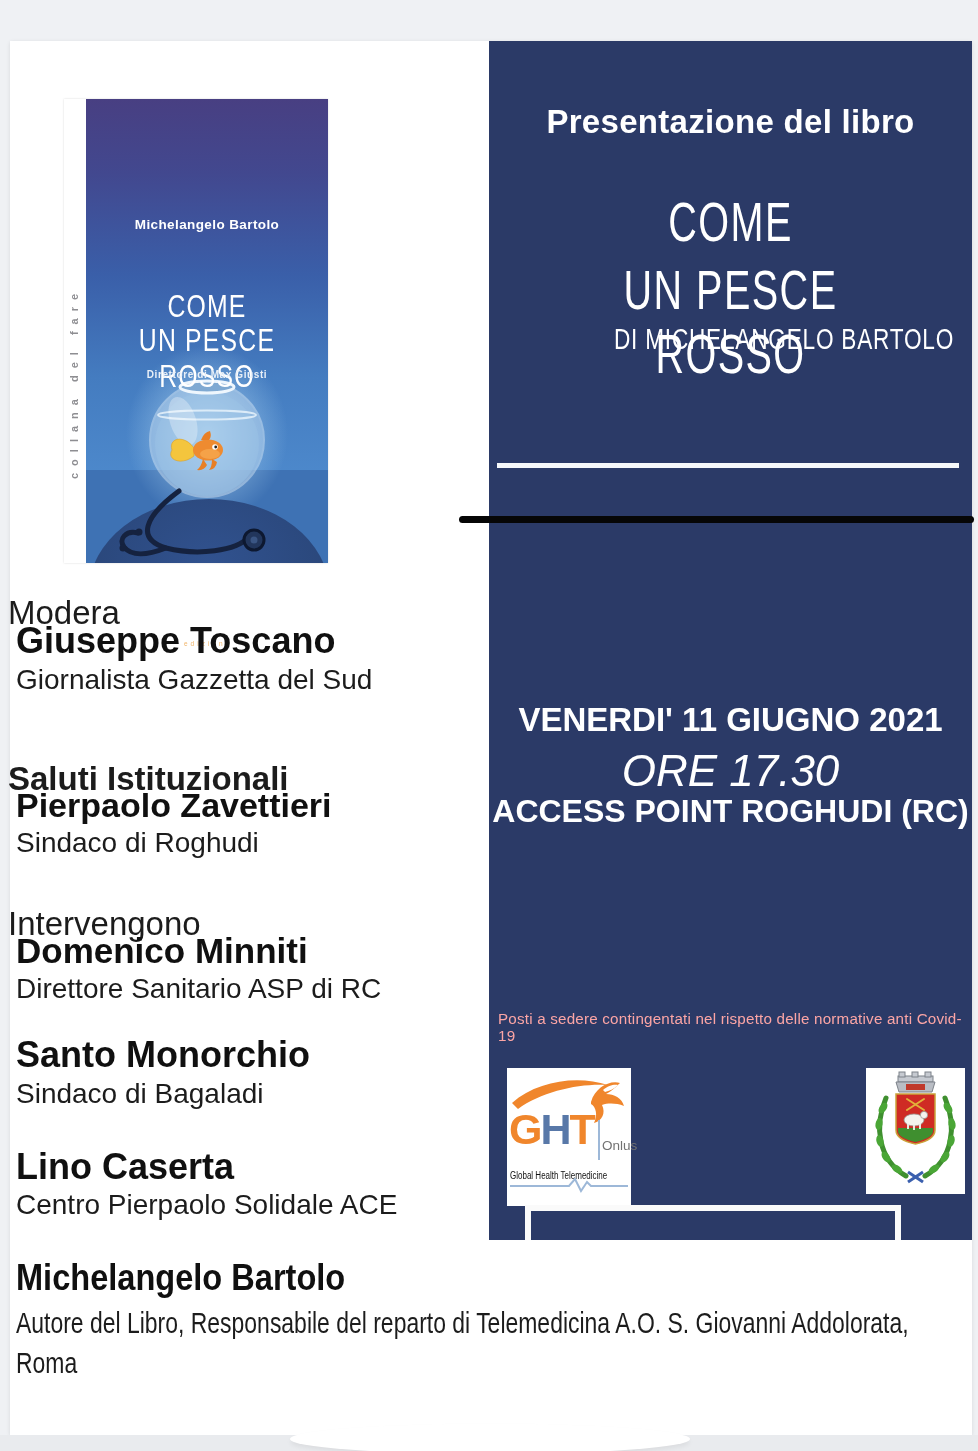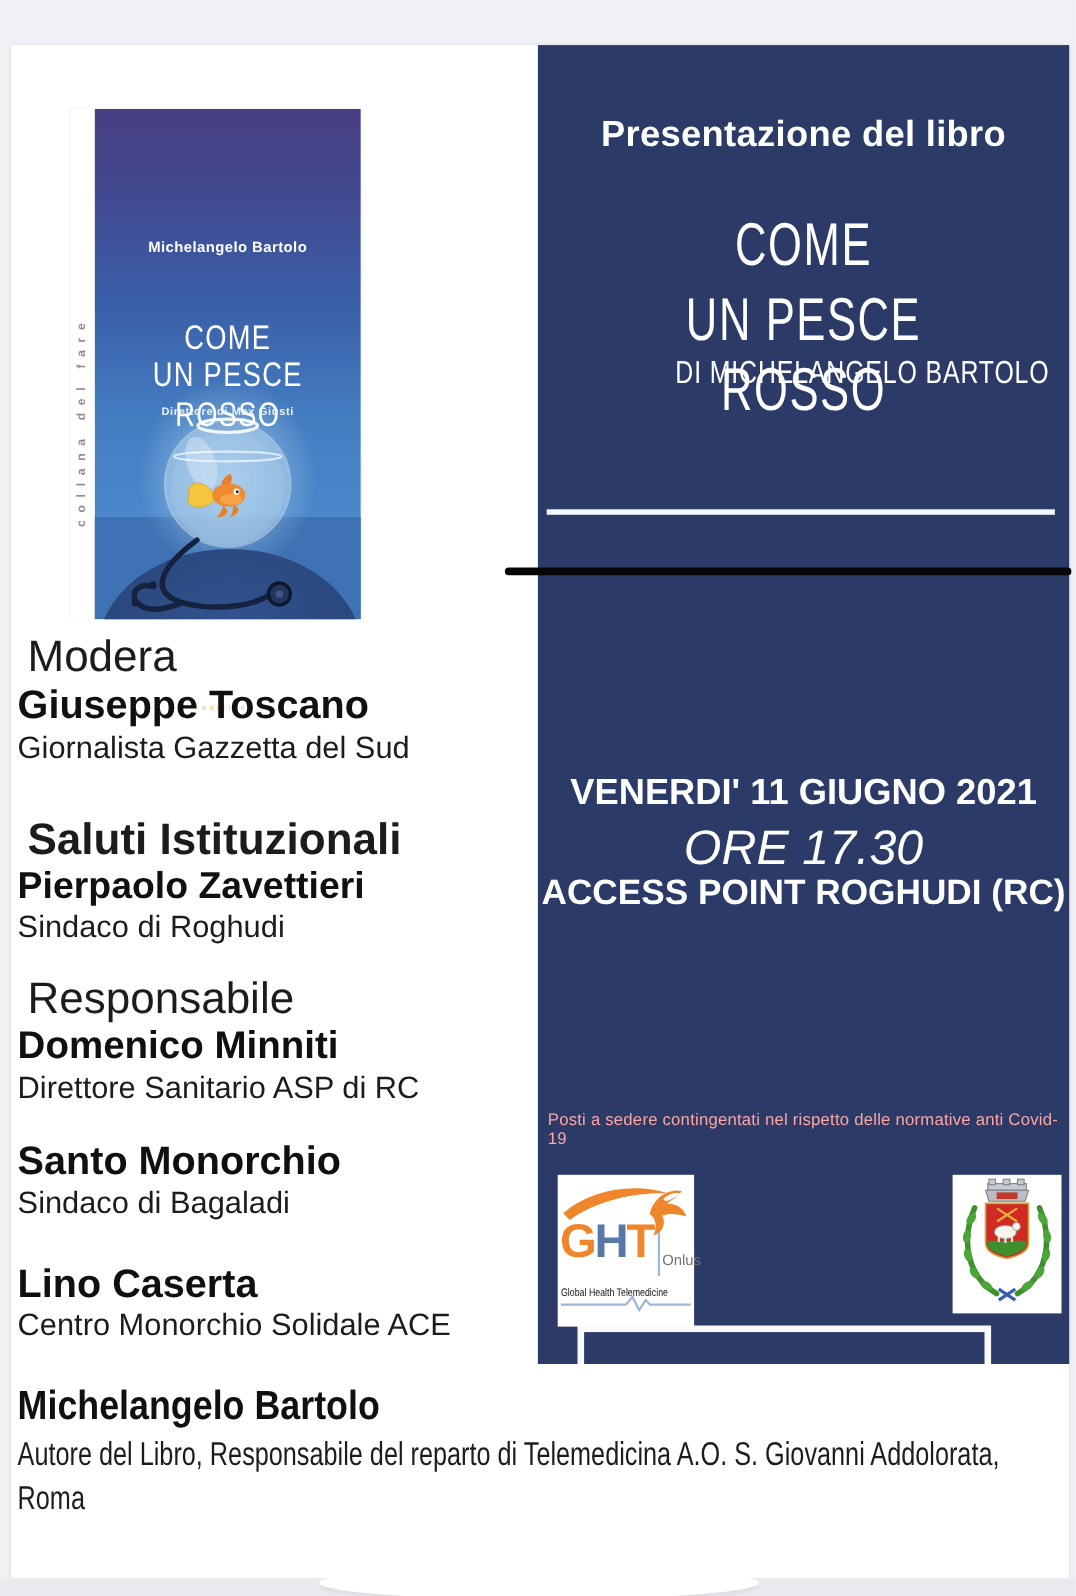--- a/index.html
+++ b/index.html
@@ -32,21 +32,21 @@
     font-size:11px; letter-spacing:7px; color:#8e8e92; font-weight:600;
     white-space:nowrap;
   }
   .cover-text { left:22px; width:242px; text-align:center; color:#ffffff; }
   .cover-author { top:118px; font-size:13.5px; font-weight:700; letter-spacing:.4px; }
   .cover-t1 { top:190px; font-size:31px; font-weight:500; letter-spacing:1.5px; transform:scaleX(.8); transform-origin:center; }
   .cover-t2 { top:224px; font-size:31px; font-weight:500; letter-spacing:1.5px; transform:scaleX(.8); transform-origin:center; }
   .cover-pref { top:270px; font-size:10px; font-weight:600; letter-spacing:.6px; color:#e9f0f8; }
   .cover-pub { top:518px; font-family:"DejaVu Serif", serif; font-size:20px; font-weight:700; letter-spacing:1px; }
   .cover-pub-sub { top:541px; font-size:6.5px; letter-spacing:3px; color:#f0b469; }
-  .sec-label { left:25px; font-size:40px; font-weight:400; color:#1c1c1c; }
+  .sec-label { left:8px; font-size:33px; font-weight:400; color:#1c1c1c;margin-top:19px; }
   .sec-name  { left:16px; font-size:36px; font-weight:700; color:#101010; }
   .sec-role  { left:16px; font-size:28px; font-weight:400; color:#1c1c1c; }
   .cond { transform-origin:left center; }
   
   .panel {
     left:489px; top:41px; width:483px; height:1199px;
     background:#2b3a67; overflow:hidden; color:#fff;
   }
   .p-center { left:0; width:483px; text-align:center; }
   .p-heading { top:62px; font-size:33px; font-weight:700; letter-spacing:.3px; }
@@ -152,29 +152,29 @@
 </div>
 
 <div class="abs sec-label" style="top:575px;">Modera</div>
 <div class="abs sec-name" style="top:620px;">Giuseppe Toscano</div>
 <div class="abs sec-role" style="top:664px;">Giornalista Gazzetta del Sud</div>
 
 <div class="abs sec-label" style="top:741px;font-weight:bold;">Saluti Istituzionali</div>
 <div class="abs sec-name" style="top:786px;font-size:34px;">Pierpaolo Zavettieri</div>
 <div class="abs sec-role" style="top:827px;">Sindaco di Roghudi</div>
 
-<div class="abs sec-label" style="top:886px;">Responsabile</div>
+<div class="abs sec-label" style="top:886px;">Intervengono</div>
 <div class="abs sec-name" style="top:931px;font-size:35px;">Domenico Minniti</div>
 <div class="abs sec-role" style="top:973px;">Direttore Sanitario ASP di RC</div>
 
 <div class="abs sec-name" style="top:1034px;">Santo Monorchio</div>
 <div class="abs sec-role" style="top:1078px;">Sindaco di Bagaladi</div>
 
 <div class="abs sec-name" style="top:1146px;">Lino Caserta</div>
-<div class="abs sec-role" style="top:1189px;">Centro Monorchio Solidale ACE</div>
+<div class="abs sec-role" style="top:1189px;">Centro Pierpaolo Solidale ACE</div>
 
 <div class="abs sec-name cond" style="top:1257px;font-size:37px;transform:scaleX(.88);">Michelangelo Bartolo</div>
 <div class="abs sec-role cond" style="top:1303px;font-size:30px;line-height:40px;width:1190px;transform:scaleX(.765);">Autore del Libro, Responsabile del reparto di Telemedicina A.O. S. Giovanni Addolorata, Roma</div>
 
 <div class="abs panel">
   <div class="abs p-center p-heading">Presentazione del libro</div>
   <div class="abs p-center p-t1">COME</div>
   <div class="abs p-center p-t2">UN PESCE ROSSO</div>
   <div class="abs p-byline">DI MICHELANGELO BARTOLO</div>
 

